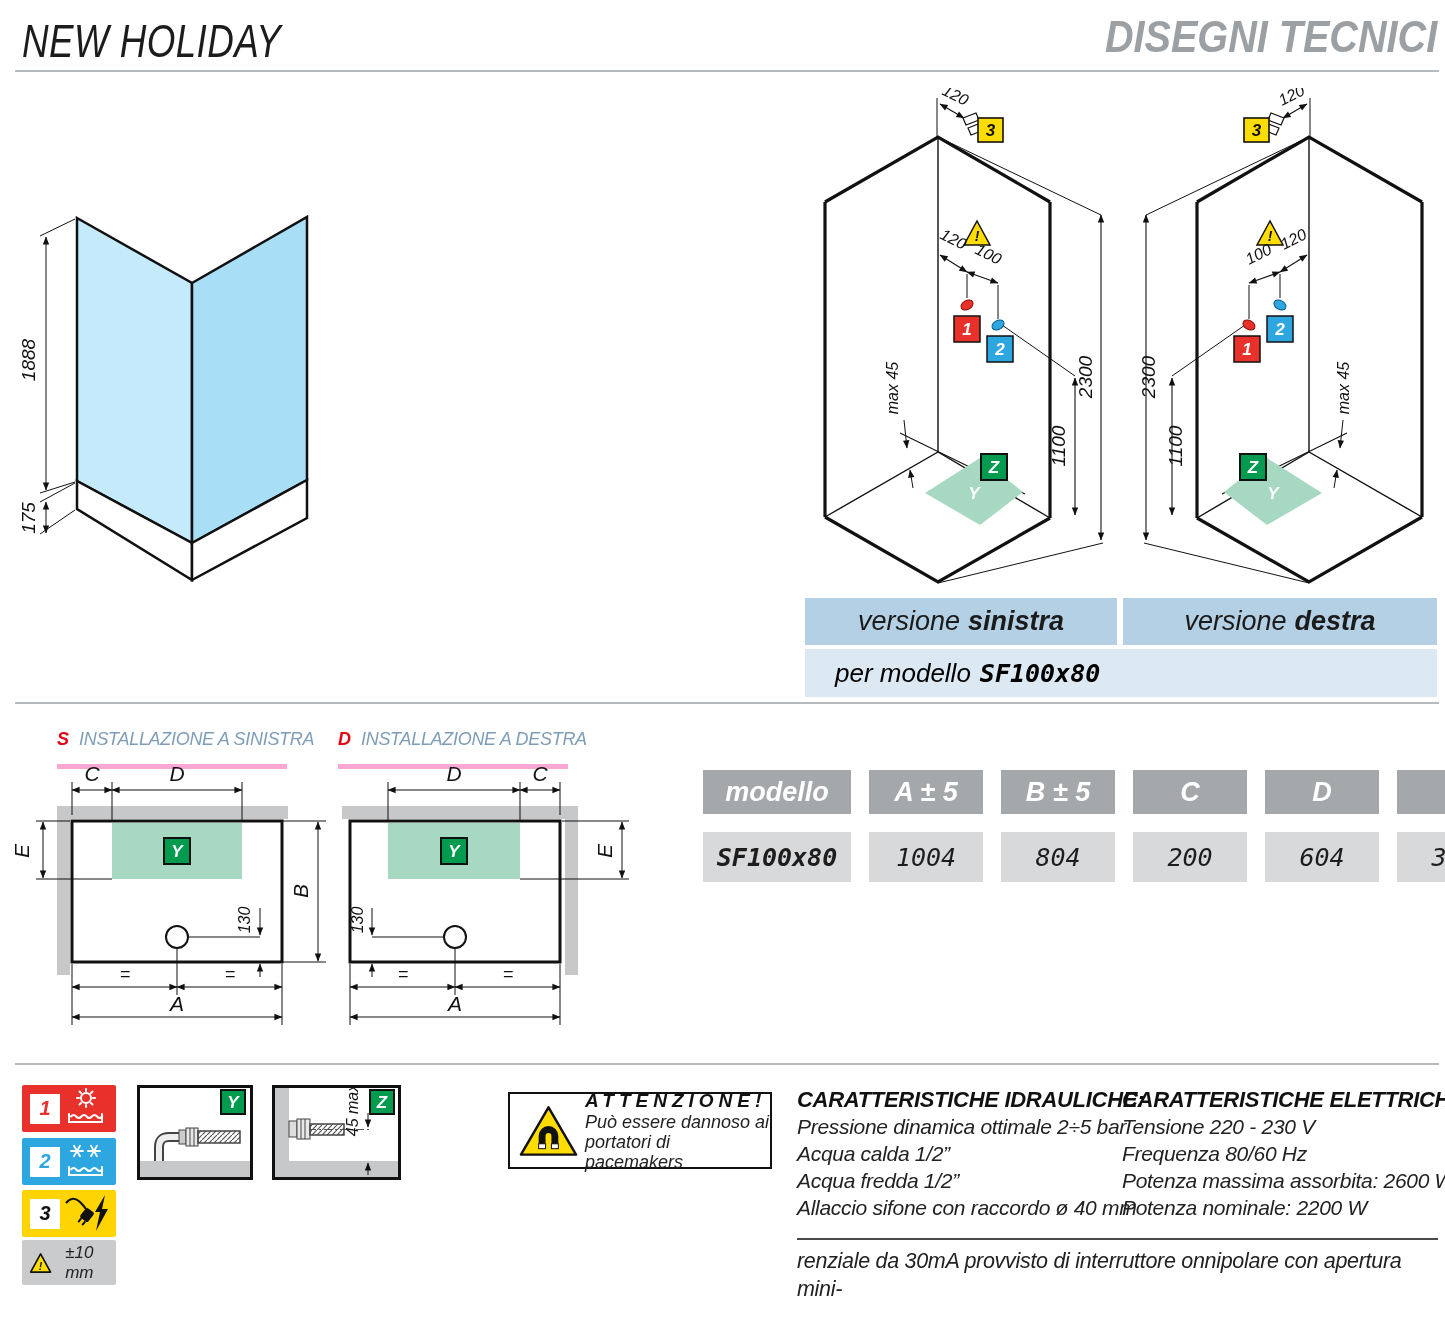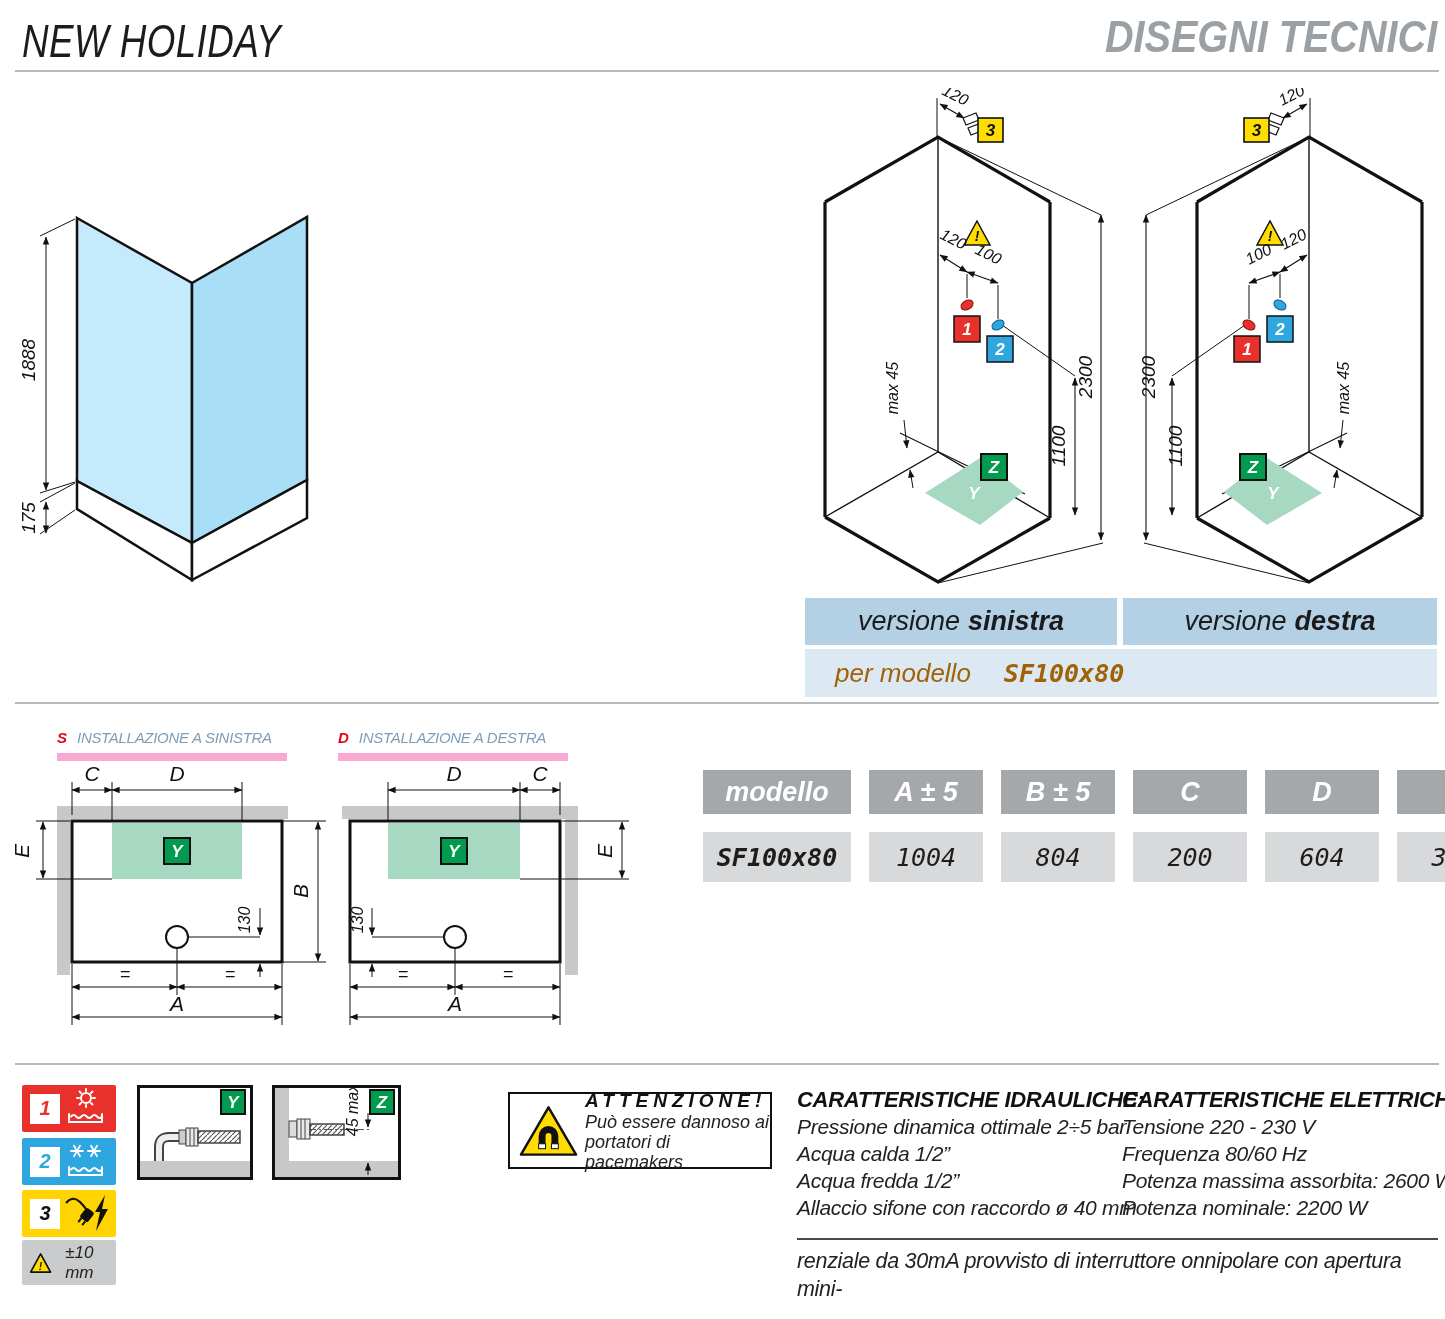--- a/index.html
+++ b/index.html
@@ -4,23 +4,23 @@
 <style>
   html,body{margin:0;padding:0;background:#fff;}
   .page{position:relative;width:1445px;height:1319px;background:#fff;overflow:hidden;
         font-family:"Liberation Sans",sans-serif;color:#1a1a1a;font-style:italic;}
   .abs{position:absolute;}
   .hline{position:absolute;background:#b6babd;height:2px;}
   .title{font-size:46px;letter-spacing:.5px;font-weight:400;transform:scaleX(.8);transform-origin:left top;white-space:nowrap;color:#1c1c1c;}
   .subtitle{font-size:44px;font-weight:bold;color:#9aa0a4;transform:scaleX(.9);transform-origin:right top;white-space:nowrap;}
   .verbar{background:#b4d0e5;display:flex;align-items:center;justify-content:center;font-size:27px;color:#1b1b1b;}
   .verbar b{margin-left:8px;}
-  .modelbar{background:#dce9f3;display:flex;align-items:center;font-size:26px;padding-left:30px;box-sizing:border-box;color:#a16207;gap:24px;}
+  .modelbar{background:#dce9f3;display:flex;align-items:center;font-size:26px;padding-left:30px;box-sizing:border-box;color:#000000;}
   .modelbar b{margin-left:9px;font-family:"DejaVu Sans Mono","Liberation Mono",monospace;font-size:25px;}
-  .plan-title{font-size:15px;border-bottom:8px solid #f9a8d4;padding-bottom:7px;white-space:nowrap;}
+  .plan-title{font-size:18px;border-bottom:5px solid #f9a8d4;padding-bottom:14px;white-space:nowrap;}
   .plan-title .ltr{color:#e30613;font-weight:bold;margin-right:10px;}
   .plan-title .txt{color:#7e9db8;letter-spacing:-.3px;}
   .tbl{display:grid;grid-template-columns:148px 114px 114px 114px 114px 114px;column-gap:3px;row-gap:13px;gap:18px;}
   .tbl .h{background:#a5a8ab;color:#fff;font-weight:bold;font-size:27px;height:44px;display:flex;align-items:center;justify-content:center;}
   .tbl .c{background:#d8d9db;color:#1d1d1d;font-size:25px;height:50px;display:flex;align-items:center;justify-content:center;
           font-family:"DejaVu Sans Mono","Liberation Mono",monospace;}
   .tbl .c.model{font-weight:bold;}
   .badge{position:absolute;width:94px;border-radius:2px;display:flex;align-items:center;}
   .numbox{width:30px;height:30px;background:#fff;margin-left:8px;display:flex;align-items:center;justify-content:center;
           font-size:20px;font-weight:bold;}

